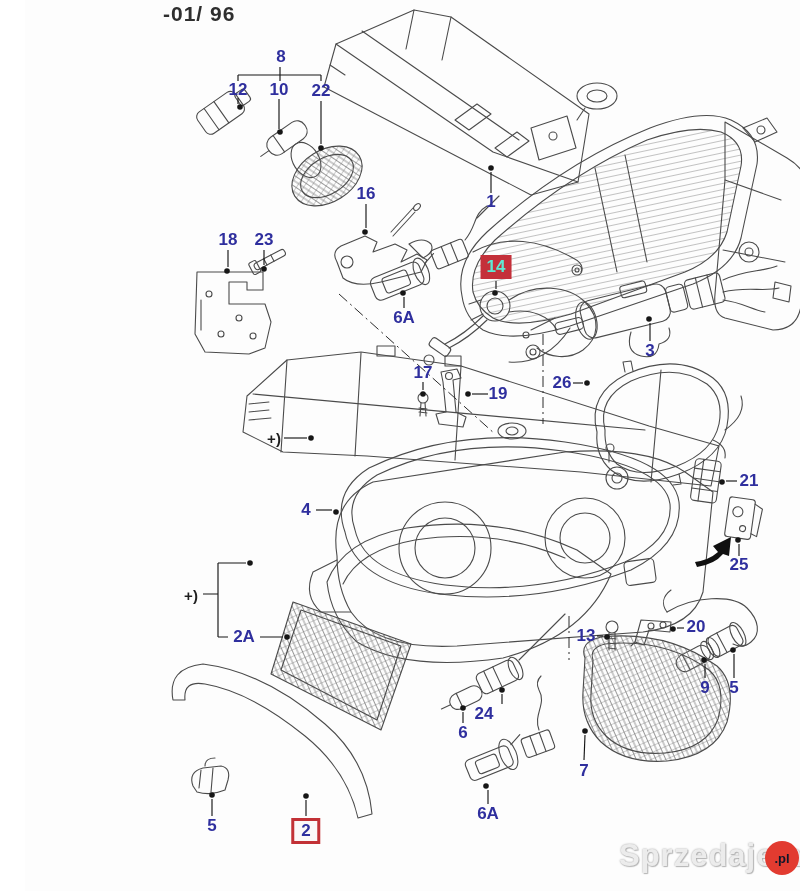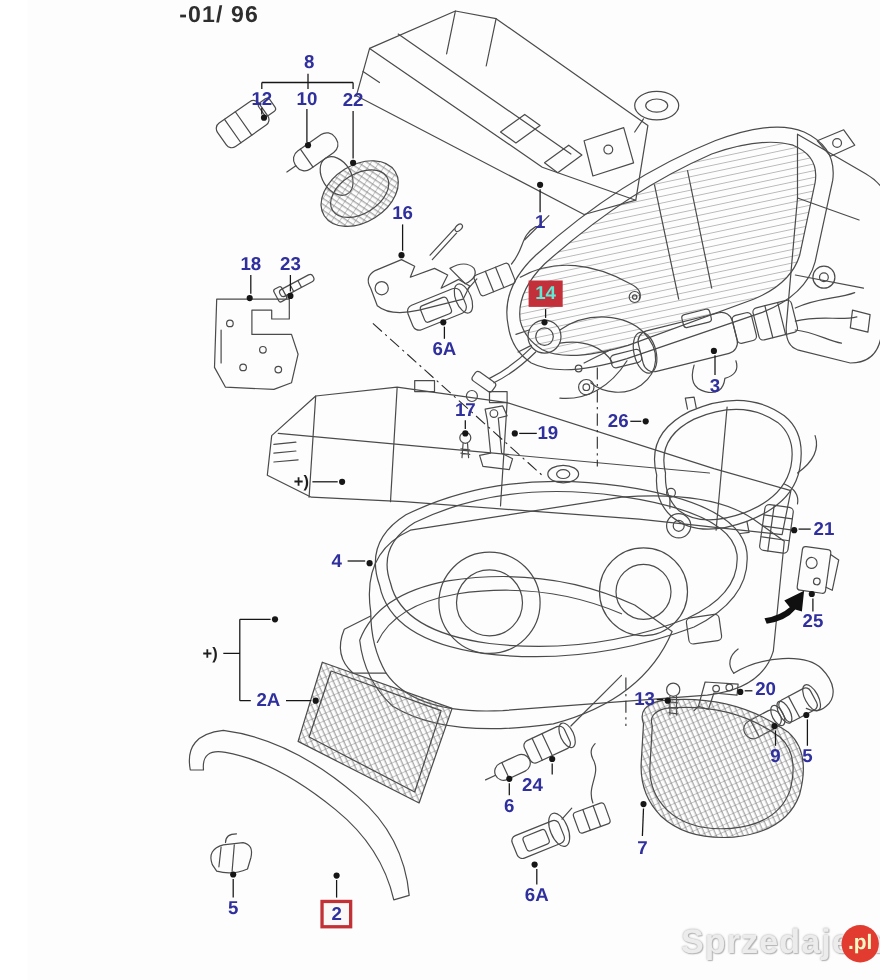--- a/index.html
+++ b/index.html
@@ -19,21 +19,21 @@
   .co.plus{color:#1f1f1f;font-size:15px;}
   .co.hl{background:#c4303a;color:#5eead4;padding:2px 6px;}
   .co.bx{border:3px solid #c23136;background:#fbf8f8;padding:0 7px;}
   .stamp{position:absolute;left:638px;top:772px;width:120px;text-align:center;
          font-size:11px;line-height:16px;color:#4d4d4d;z-index:3;}
   .copyright{position:absolute;left:320px;top:874px;width:300px;text-align:center;
              font-size:11px;color:#4d4d4d;z-index:3;}
   .wm{position:absolute;left:594px;top:838px;font-size:31px;font-weight:700;letter-spacing:1px;
       color:#ececec;text-shadow:0 0 2px #9f9f9f,1px 1px 1px #bdbdbd;z-index:4;}
   .wm-badge{position:absolute;left:740px;top:841px;width:34px;height:34px;border-radius:50%;
-            background:#e23b30;color:#fef9c3;font-size:19px;font-weight:700;display:flex;
+            background:#e23b30;color:#0f172a;font-size:13px;font-weight:700;display:flex;
             align-items:center;justify-content:center;z-index:5;}
 </style>
 </head>
 <body>
 
 <div class="stage">
 
   <div class="rev">-01/ 96</div>
 
   <svg class="artwork" width="800" height="891" viewBox="0 0 800 891">

